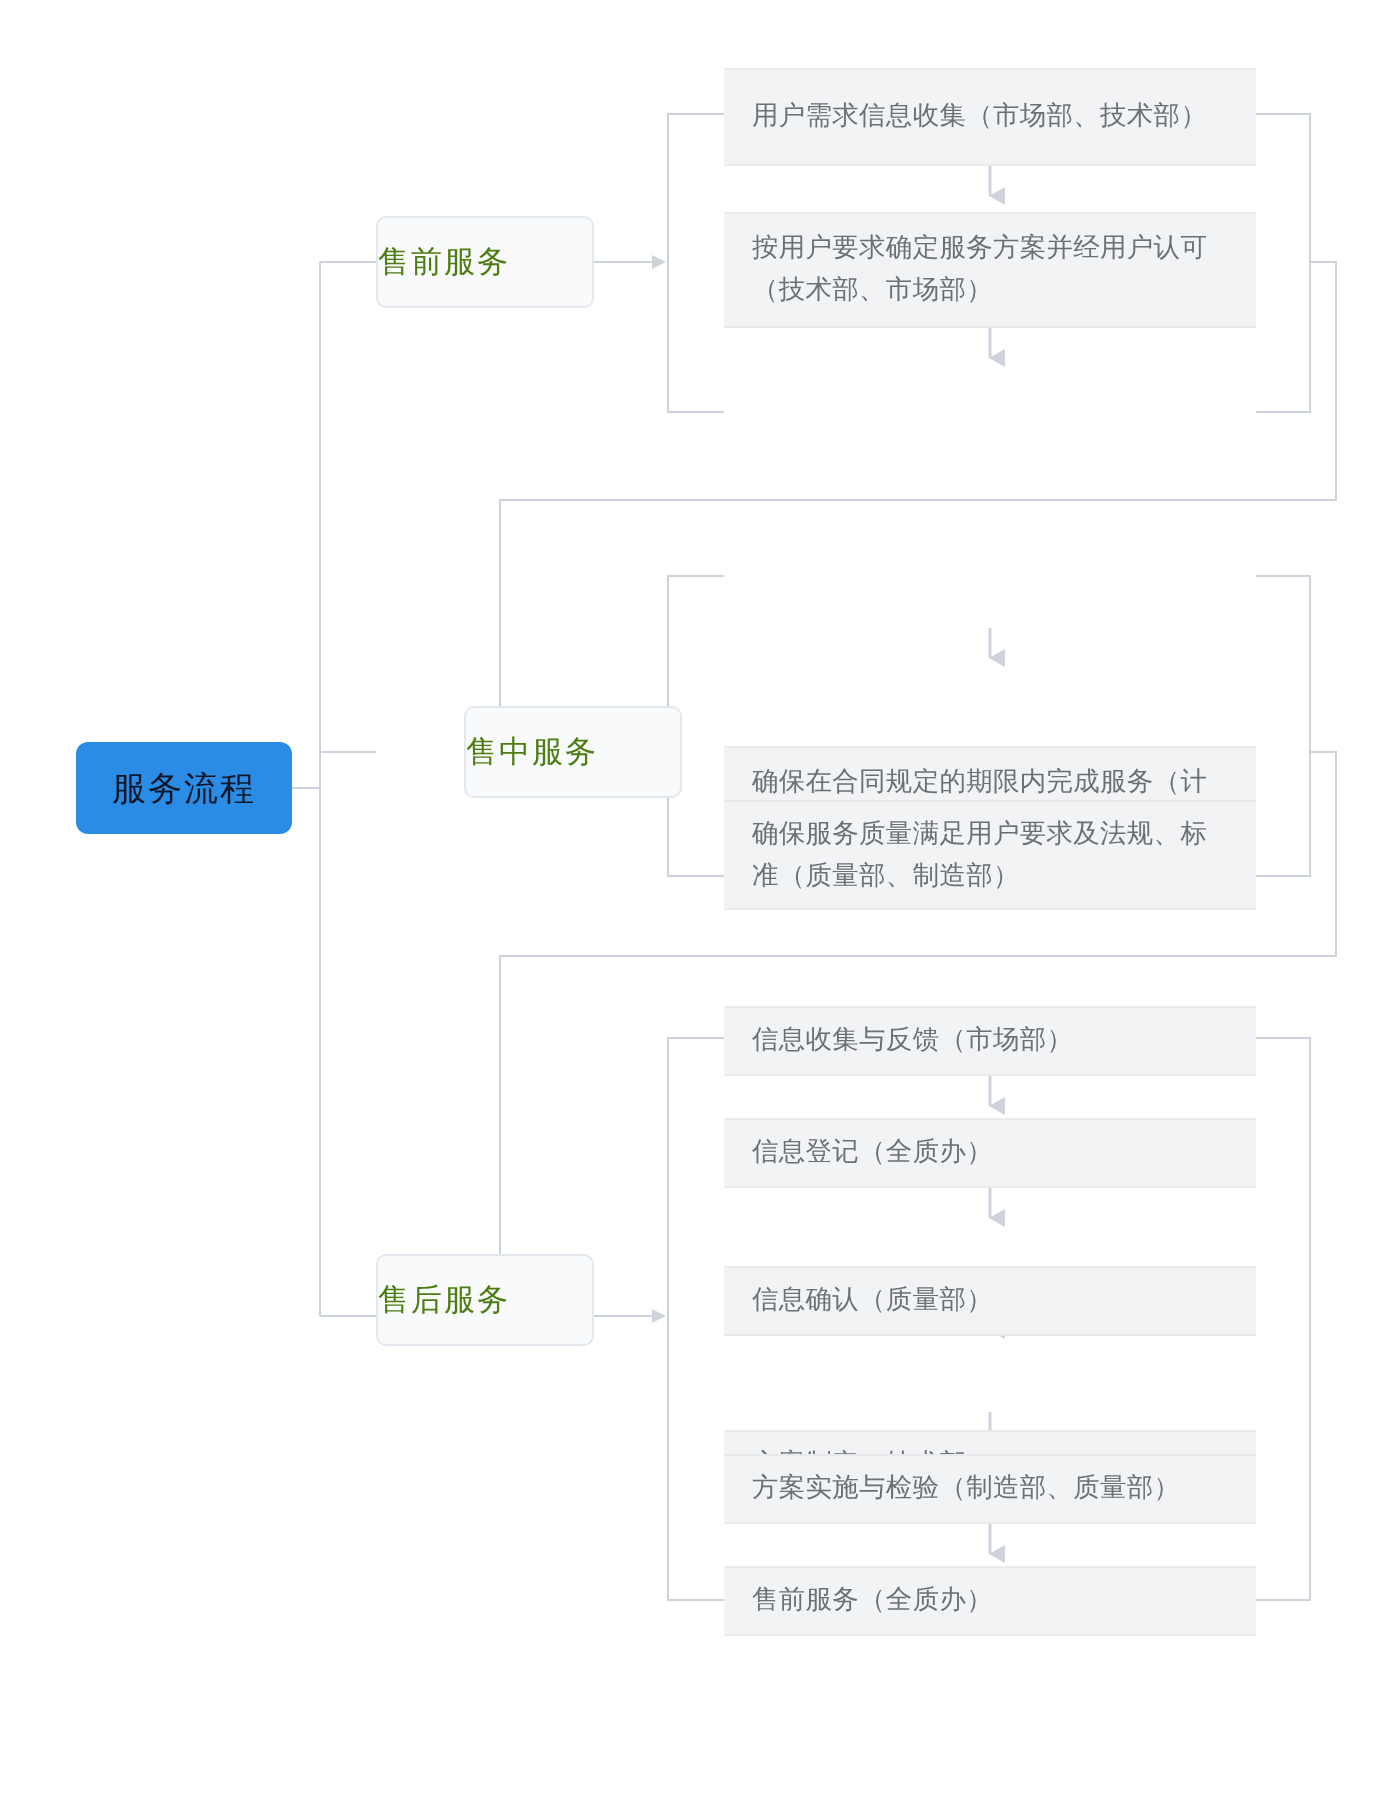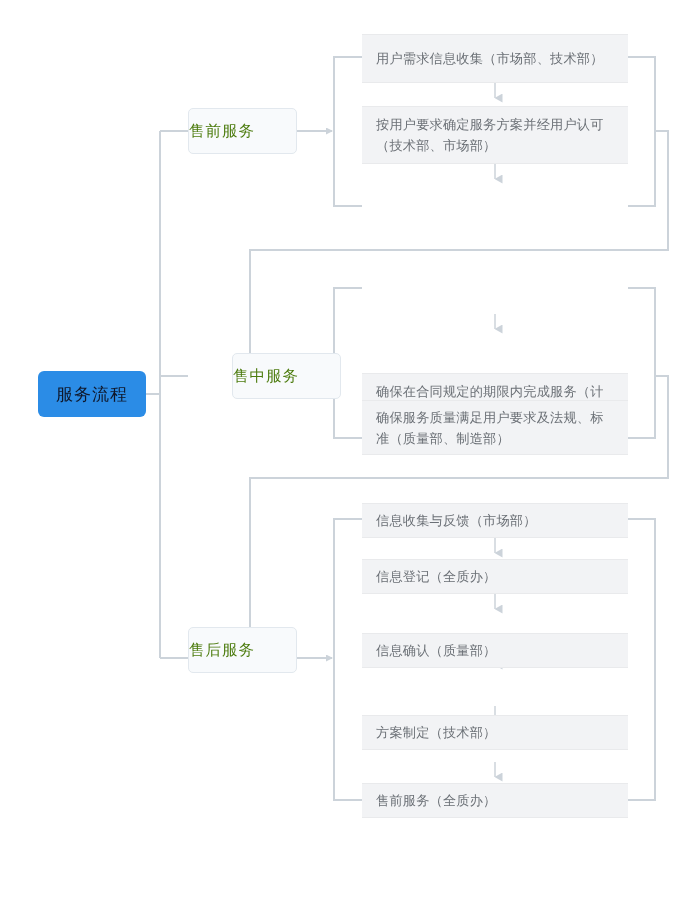--- a/index.html
+++ b/index.html
@@ -184,17 +184,20 @@
   </div>
   <div class="leaf" style="top:559px;height:35px;">
     <span>信息登记（全质办）</span>
   </div>
   <div class="leaf" style="top:633px;height:35px;">
     <span>信息确认（质量部）</span>
   </div>
   <div class="leaf" style="top:671px;height:35px;margin-top:44px;">
     <span>方案制定（技术部）</span>
   </div>
+  <div class="leaf" style="top:727px;height:35px;">
+    <span>方案实施与检验（制造部、质量部）</span>
+  </div>
   <div class="leaf" style="top:783px;height:35px;">
     <span>售前服务（全质办）</span>
   </div>
 
 </div>
 
 </body></html>

